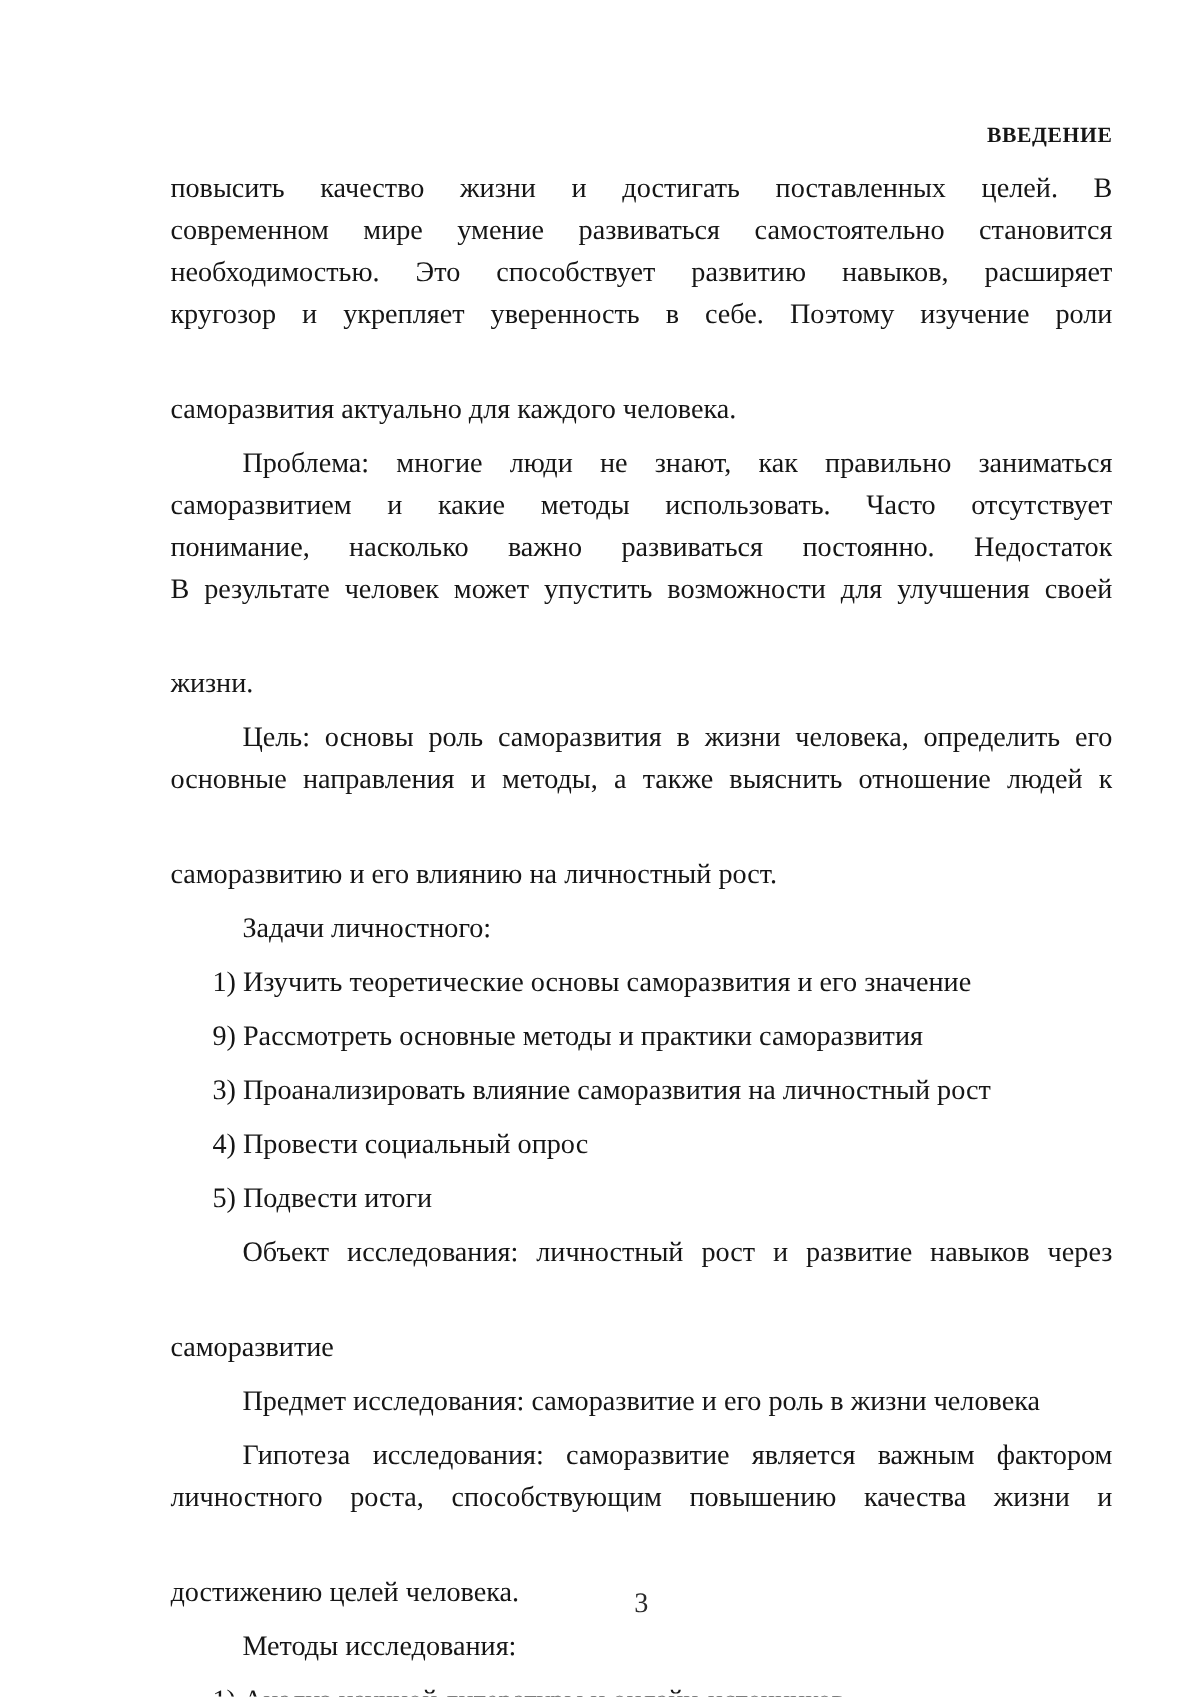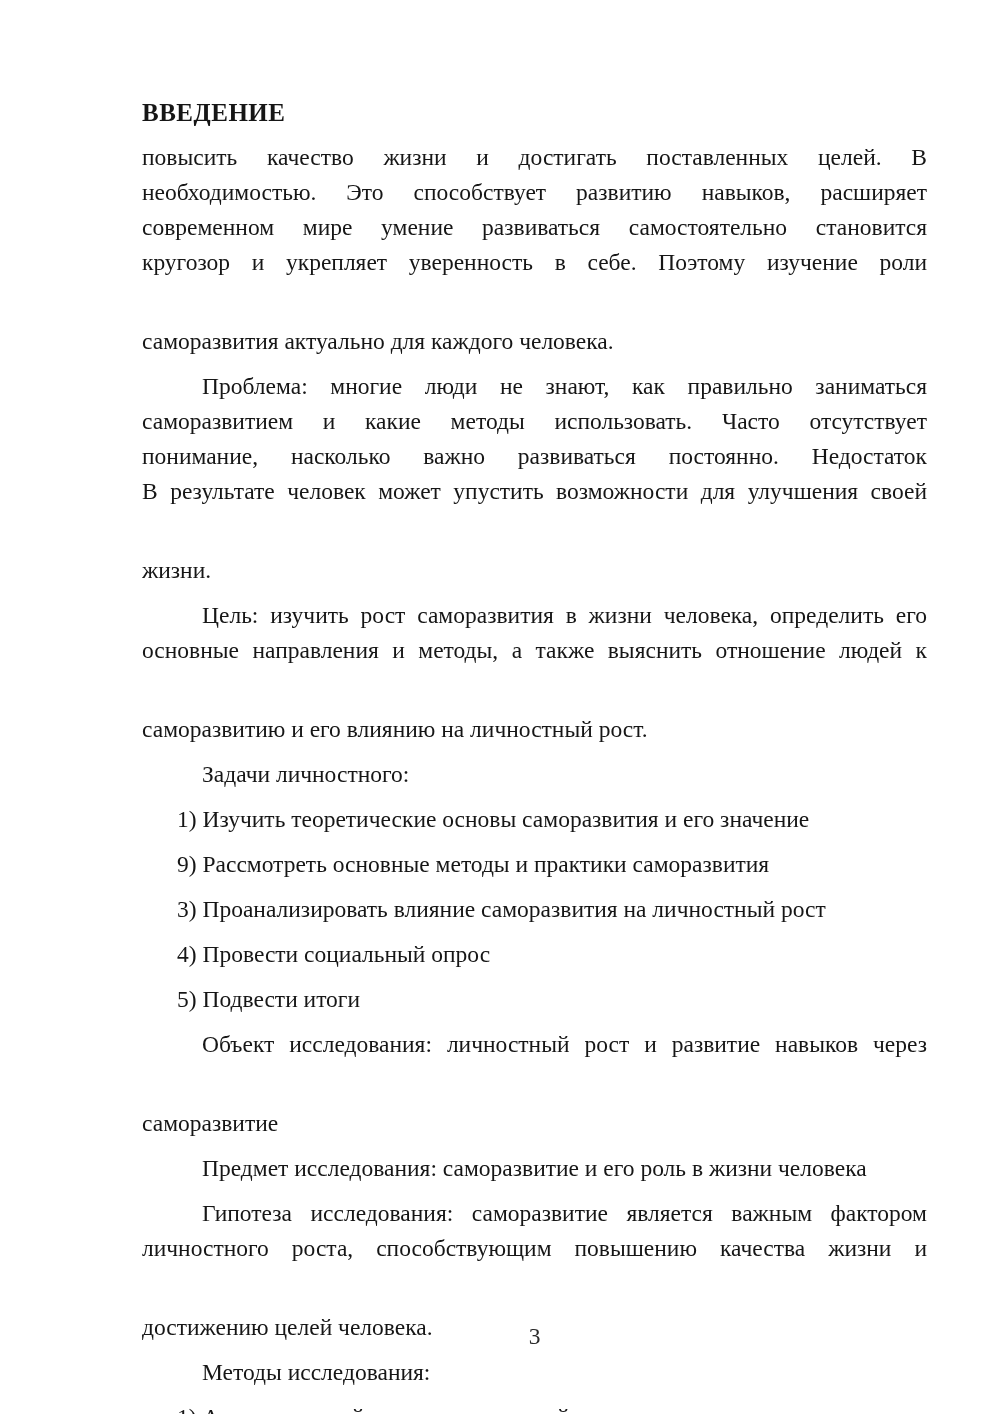--- a/index.html
+++ b/index.html
@@ -16,23 +16,23 @@
   }
   .content {
     position: absolute;
     top: 95px;
     left: 142px;
     width: 785px;
     font-size: 23.5px;
     line-height: 35px;
   }
   .doc-title {
-    text-align: left;
+    text-align: right;
     font-weight: bold;
-    font-size: 25px;
+    font-size: 18px;
     line-height: 35px;
     margin: 0 0 10px 0;
     letter-spacing: 0.5px;
   }
   .para { margin: 0 0 10px 0; }
   .jline {
     height: 35px;
     text-align: justify;
     text-align-last: justify;
     white-space: nowrap;
@@ -65,36 +65,36 @@
 </head>
 <body>
 
 <div class="page">
   <div class="content">
 
     <h1 class="doc-title">ВВЕДЕНИЕ</h1>
 
     <div class="para">
       <div class="jline">повысить качество жизни и достигать поставленных целей. В</div>
+      <div class="jline">современном мире умение развиваться самостоятельно становится</div>
       <div class="jline">необходимостью. Это способствует развитию навыков, расширяет</div>
-      <div class="jline">современном мире умение развиваться самостоятельно становится</div>
       <div class="jline">кругозор и укрепляет уверенность в себе. Поэтому изучение роли</div>
       <div class="jline last">саморазвития актуально для каждого человека.</div>
     </div>
 
     <div class="para">
       <div class="jline first">Проблема: многие люди не знают, как правильно заниматься</div>
       <div class="jline">саморазвитием и какие методы использовать. Часто отсутствует</div>
       <div class="jline">понимание, насколько важно развиваться постоянно. Недостаток</div>
       <div class="jline">В результате человек может упустить возможности для улучшения своей</div>
       <div class="jline last">жизни.</div>
     </div>
 
     <div class="para">
-      <div class="jline first">Цель: изучить рост саморазвития в жизни человека, определить его</div>
+      <div class="jline first">Цель: основы роль саморазвития в жизни человека, определить его</div>
       <div class="jline">основные направления и методы, а также выяснить отношение людей к</div>
       <div class="jline last">саморазвитию и его влиянию на личностный рост.</div>
     </div>
 
     <p class="heading-line">Задачи личностного:</p>
 
     <p class="list-item">1) Изучить теоретические основы саморазвития и его значение</p>
     <p class="list-item">9) Рассмотреть основные методы и практики саморазвития</p>
     <p class="list-item">3) Проанализировать влияние саморазвития на личностный рост</p>
     <p class="list-item">4) Провести социальный опрос</p>

